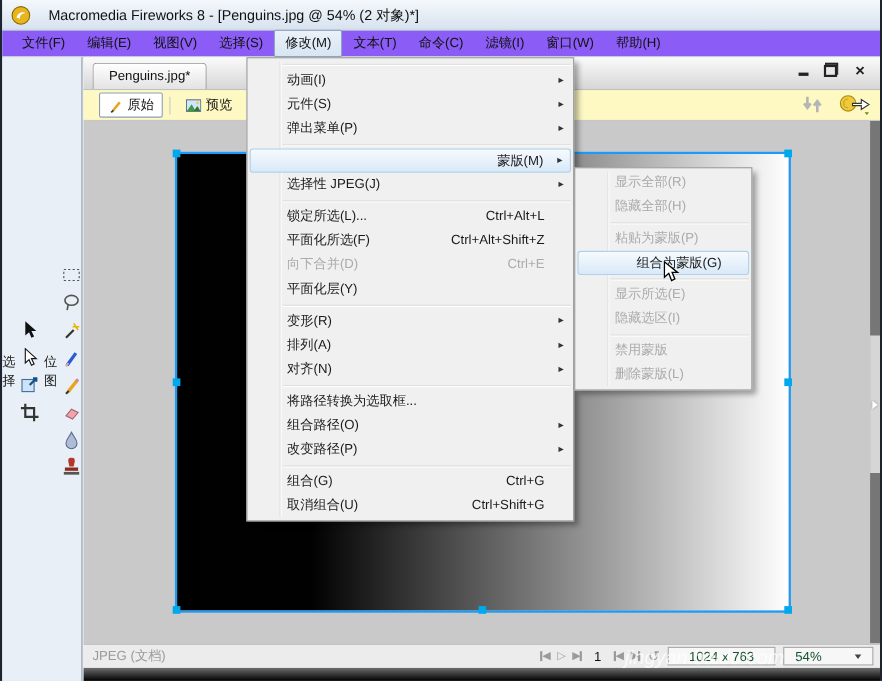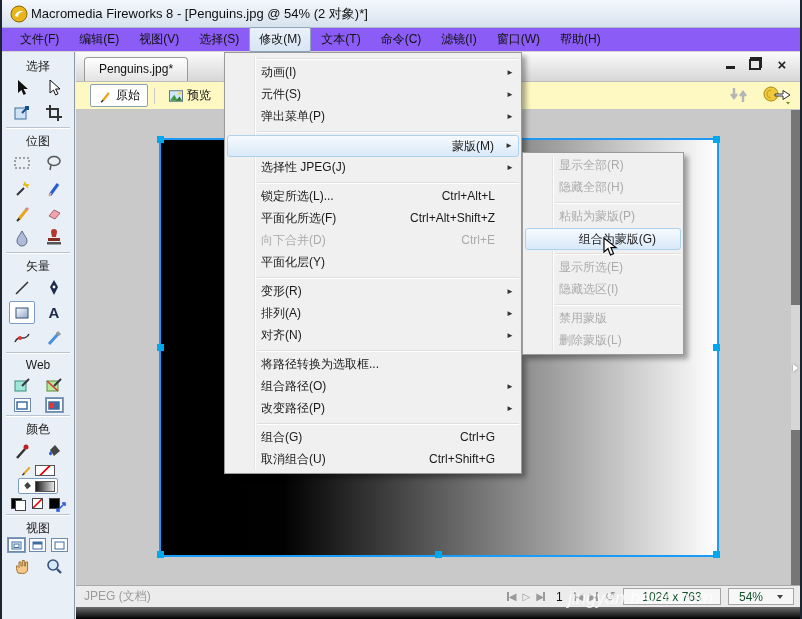--- a/index.html
+++ b/index.html
@@ -3,32 +3,32 @@
 <meta charset="utf-8">
 <style>
   html,body{margin:0;padding:0;background:#333;}
   *{box-sizing:border-box;font-family:"Liberation Sans","DejaVu Sans",sans-serif;}
   #app{position:relative;width:802px;height:619px;background:#e9eff6;overflow:hidden;
        border-left:2px solid #1c2430;border-right:2px solid #1c2430;font-size:12px;color:#111;}
 
   
   .titlebar{position:absolute;left:0;top:0;right:0;height:28px;
     background:linear-gradient(#f4f8fc,#d7e2ee);border-bottom:1px solid #aebecd;
-    display:flex;align-items:center;padding-left:8px;gap:3px;}
+    display:flex;align-items:center;padding-left:8px;gap:16px;}
   .titlebar .t-text{font-size:13px;color:#101010;}
 
   
   .menubar{position:absolute;left:0;top:28px;right:0;height:24px;background:#8b5cf6;
     border-bottom:1px solid #d4d4d4;display:flex;align-items:center;padding-left:8px;}
   .mb-item{padding:3px 9px;border:1px solid transparent;border-radius:2px;}
   .mb-item.active{background:linear-gradient(#eaf2fa,#d7e5f3);border:1px solid #90a4bc;}
 
   
   .toolpanel{position:absolute;left:0;top:52px;bottom:0;width:73px;background:#e9eff6;
-    border-right:1px solid #8f9aa6;display:flex;flex-direction:column;align-items:center;padding-top:4px;}
+    border-right:1px solid #8f9aa6;display:flex;align-items:center;padding-top:4px;}
   .tp-label{font-size:12px;color:#1a1a1a;text-align:center;margin:2px 0 1px;}
   .tp-grid{display:flex;flex-wrap:wrap;width:64px;justify-content:space-around;row-gap:2px;}
   .tool{width:26px;height:23px;display:flex;align-items:center;justify-content:center;}
   .tool.sel{background:#fff;border:1px solid #7d9cc0;border-radius:2px;}
   .tp-div{width:64px;height:1px;background:#b9c4d0;box-shadow:0 1px 0 #fff;margin:3px 0;}
   .swatch{width:20px;height:11px;border:1px solid #555;}
   .sw-stroke{background:linear-gradient(135deg,#fff 44%,#e00 46%,#e00 54%,#fff 56%);}
   .sw-fill{background:linear-gradient(90deg,#1a1a1a,#e8e8e8);}
   .well{display:flex;align-items:center;gap:2px;}
   .well.sel{background:#fff;border:1px solid #7d9cc0;border-radius:2px;padding:1px 2px;}
@@ -77,21 +77,21 @@
   .sb-left{color:#9b9b9b;}
   .sb-right{position:absolute;right:6px;display:flex;align-items:center;gap:7px;color:#9a9a9a;}
   .pb{font-size:10px;letter-spacing:-1px;color:#9a9a9a;display:flex;align-items:center;}
   .bar{display:inline-block;width:2px;height:9px;background:#9a9a9a;}
   .pb-first::after{content:"◀";} .pb-play::after{content:"▷";} .pb-last::before{content:"▶";}
   .pb-prev::after{content:"◀";} .pb-next::before{content:"▶";}
   .pb-loop::after{content:"↺";font-size:13px;letter-spacing:0;}
   .sb-page{color:#111;font-size:12px;margin:0 4px;}
   .sb-box{border:1px solid #a5a5a5;background:#f7f7f7;height:17px;display:flex;align-items:center;
     justify-content:center;color:#14532d;padding:0 10px;}
-  .sb-zoom{gap:8px;}
+  .sb-zoom{gap:24px;}
   .caret{width:0;height:0;border-top:4px solid #444;border-left:3.5px solid transparent;border-right:3.5px solid transparent;margin-left:6px;}
   .watermark{position:absolute;right:87px;top:2px;color:rgba(255,255,255,.75);font-size:18px;
     font-style:italic;pointer-events:none;}
   .bottomedge{height:12px;background:linear-gradient(#6e6e6e,#000);}
 
   
   .menu{position:absolute;background:#f0f0f0;border:1px solid #9a9a9a;
     box-shadow:4px 4px 5px rgba(0,0,0,.35);padding:2px 0;z-index:100;}
   .menu::before{content:"";position:absolute;left:29px;top:3px;bottom:3px;width:1px;
     background:#e2e2e2;box-shadow:1px 0 0 #fff;}

